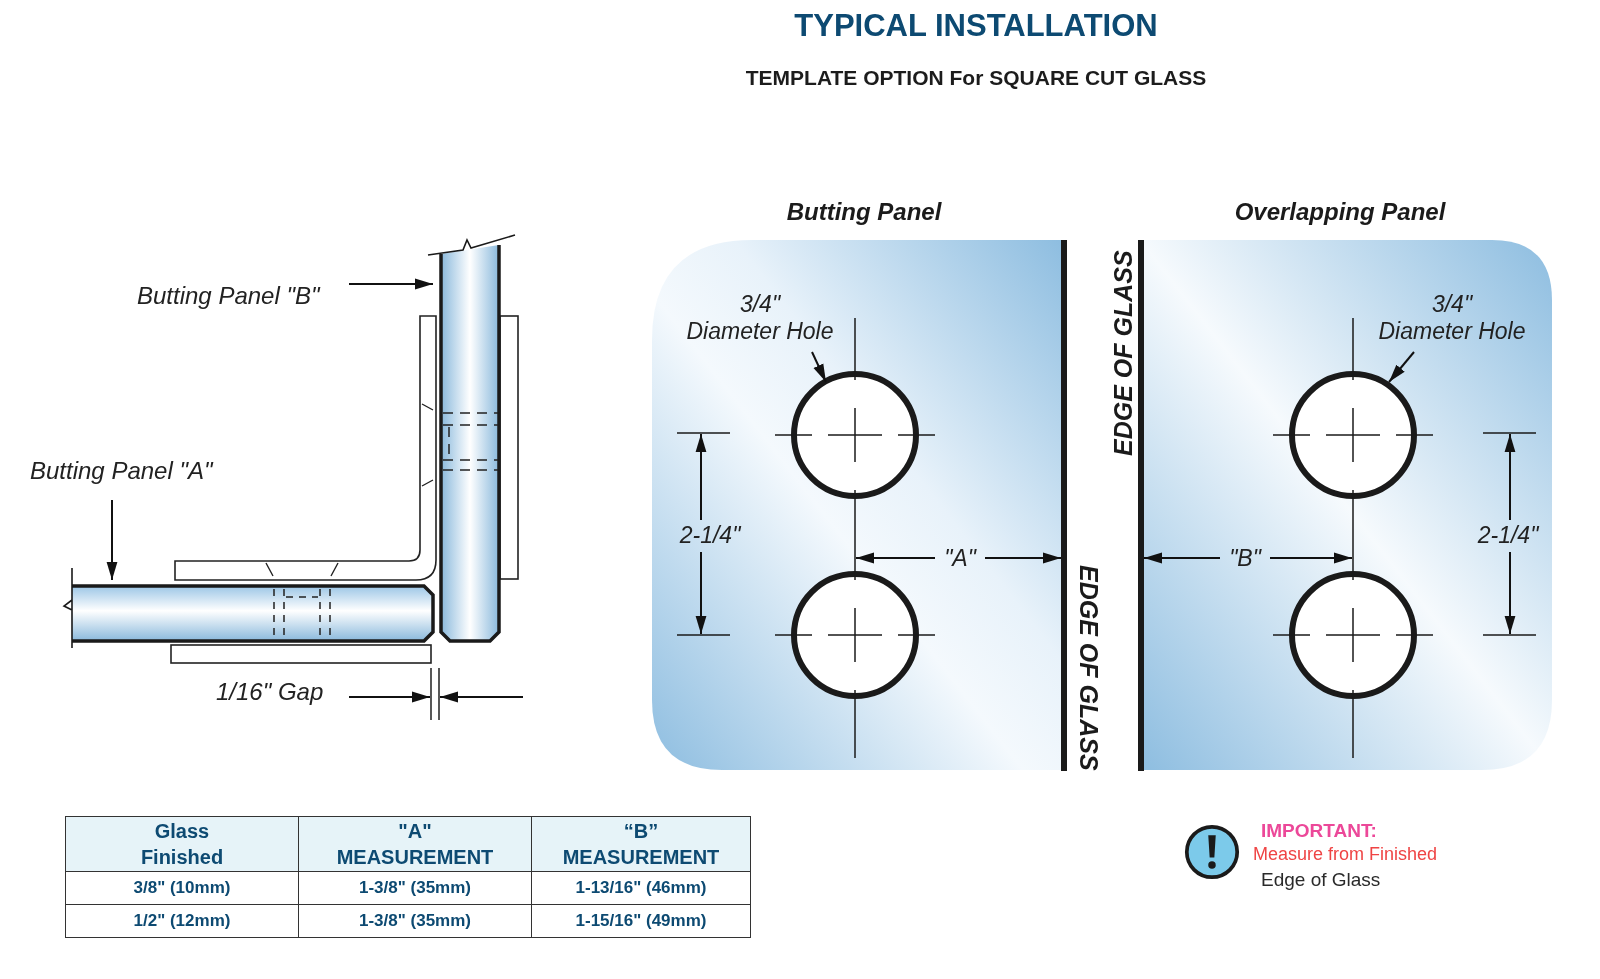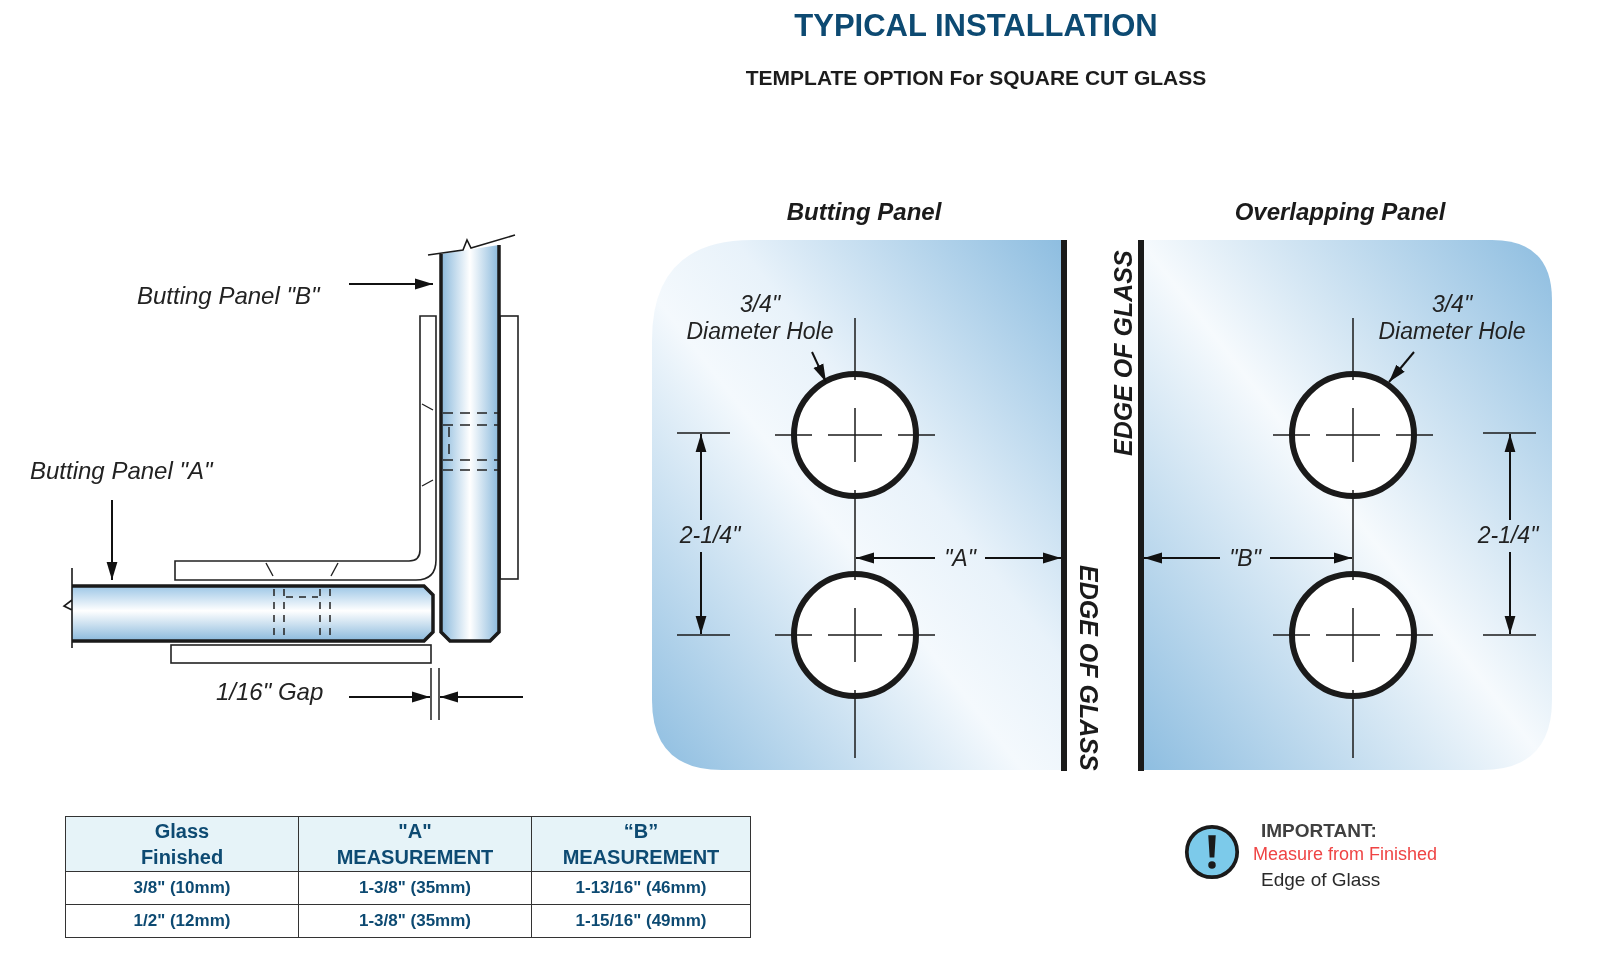--- a/index.html
+++ b/index.html
@@ -16,21 +16,21 @@
   .edge-lbl { font-family:"Liberation Sans", sans-serif; font-style:italic; font-weight:bold; fill:#1b1b1b; font-size:25px; }
   table#spec { position:absolute; left:65px; top:816px; width:686px; border-collapse:collapse;
                font-weight:bold; color:#0d4a72; }
   #spec th { background:#e6f3f8; font-size:20px; line-height:26px; padding:1px 2px 1px 2px;
              border:1.5px solid #333; font-weight:bold; }
   #spec td { background:#ffffff; font-size:17px; text-align:center; height:30px;
              border:1.5px solid #333; }
   #spec th.c1, #spec td.c1 { width:228px; }
   #important { left:1184px; top:822px; width:320px; height:70px; }
   #imp-icon { position:absolute; left:0; top:2px; width:56px; height:56px; }
-  #imp-head { position:absolute; left:77px; top:-2px; font-weight:bold; font-size:19px; color:#404040; }
+  #imp-head { position:absolute; left:77px; top:-2px; font-weight:bold; font-size:19px; color:#ec4899; }
   #imp-l1 { position:absolute; left:69px; top:22px; font-size:18px; color:#ef4444; }
   #imp-l2 { position:absolute; left:77px; top:47px; font-size:19px; color:#2a2a2a; }
 </style>
 </head>
 <body>
 
 <div id="title" class="abs">TYPICAL INSTALLATION</div>
 <div id="subtitle" class="abs">TEMPLATE OPTION For SQUARE CUT GLASS</div>
 
 <svg id="diagram" width="1600" height="979" viewBox="0 0 1600 979">

